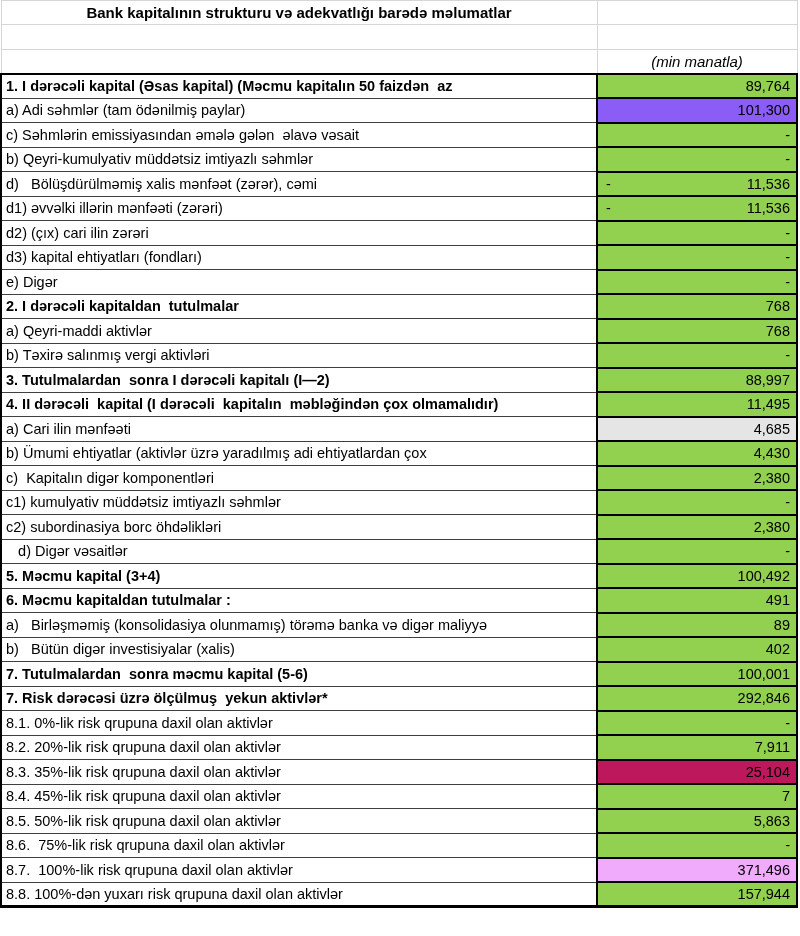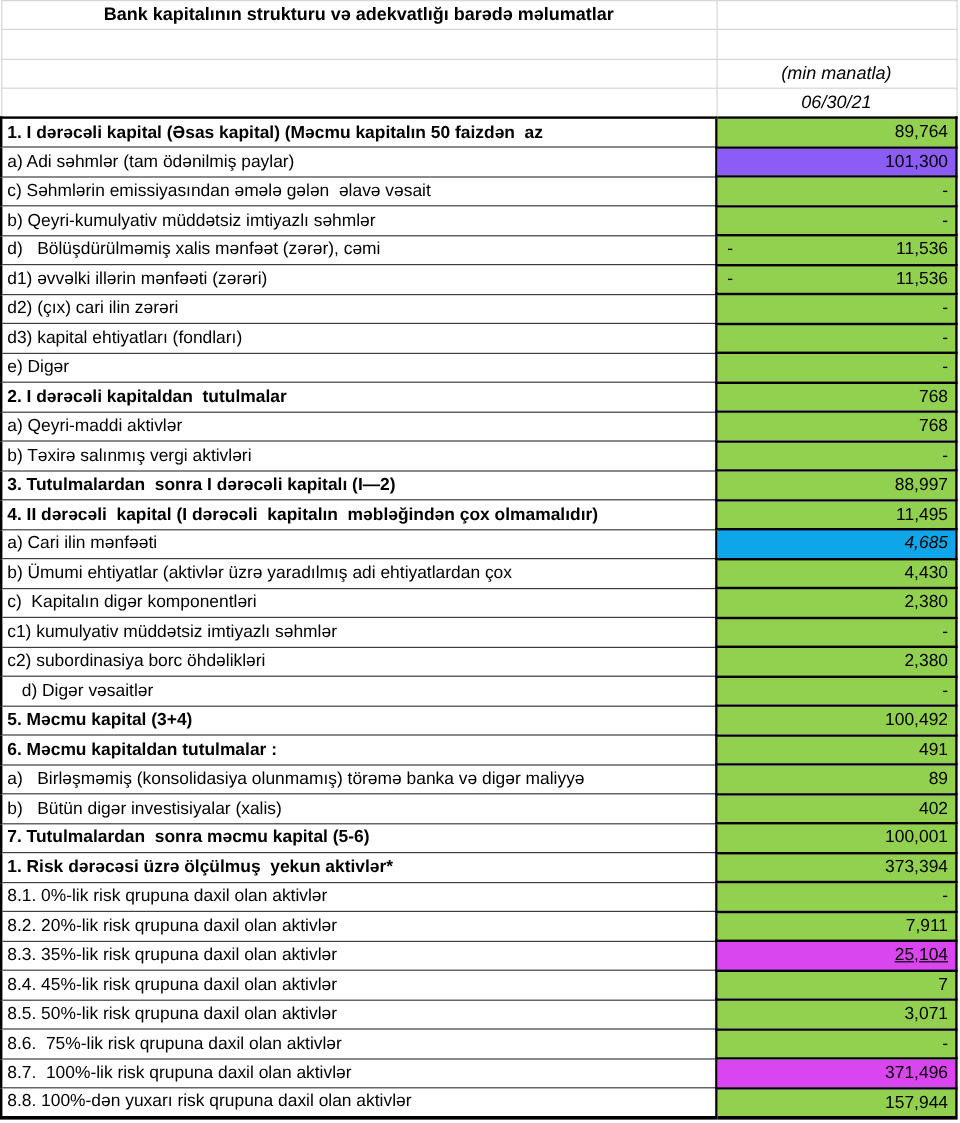--- a/index.html
+++ b/index.html
@@ -89,24 +89,20 @@
         <td></td>
       </tr>
       <tr class="hdr">
         <td></td>
         <td></td>
       </tr>
       <tr class="hdr">
         <td></td>
         <td class="note-cell">(min manatla)</td>
       </tr>
-      <tr class="hdr">
-        <td></td>
-        <td class="date-cell">06/30/21</td>
-      </tr>
     </tbody>
     <tbody id="data-rows">
         <tr class="data first">
           <td class="lbl bold">1. I dərəcəli kapital (Əsas kapital) (Məcmu kapitalın 50 faizdən  az</td>
           <td class="val" style="background: rgb(146, 208, 80);">89,764</td>
         </tr>
         <tr class="data">
           <td class="lbl">a) Adi səhmlər (tam ödənilmiş paylar)</td>
           <td class="val" style="background: #8b5cf6;">101,300</td>
         </tr>
@@ -153,21 +149,21 @@
         <tr class="data">
           <td class="lbl bold">3. Tutulmalardan  sonra I dərəcəli kapitalı (I—2)</td>
           <td class="val" style="background: rgb(146, 208, 80);">88,997</td>
         </tr>
         <tr class="data">
           <td class="lbl bold">4. II dərəcəli  kapital (I dərəcəli  kapitalın  məbləğindən çox olmamalıdır)</td>
           <td class="val" style="background: rgb(146, 208, 80);">11,495</td>
         </tr>
         <tr class="data">
           <td class="lbl">a) Cari ilin mənfəəti</td>
-          <td class="val" style="background: #0ea5e9; font-style: italic;">4,685</td>
+          <td class="val" style="background: #e5e5e5;">4,685</td>
         </tr>
         <tr class="data">
           <td class="lbl">b) Ümumi ehtiyatlar (aktivlər üzrə yaradılmış adi ehtiyatlardan çox</td>
           <td class="val" style="background: rgb(146, 208, 80);">4,430</td>
         </tr>
         <tr class="data">
           <td class="lbl">c)  Kapitalın digər komponentləri</td>
           <td class="val" style="background: rgb(146, 208, 80);">2,380</td>
         </tr>
         <tr class="data">
@@ -196,50 +192,50 @@
         </tr>
         <tr class="data">
           <td class="lbl">b)   Bütün digər investisiyalar (xalis)</td>
           <td class="val" style="background: rgb(146, 208, 80);">402</td>
         </tr>
         <tr class="data">
           <td class="lbl bold">7. Tutulmalardan  sonra məcmu kapital (5-6)</td>
           <td class="val" style="background: rgb(146, 208, 80);">100,001</td>
         </tr>
         <tr class="data">
-          <td class="lbl bold">1. Risk dərəcəsi üzrə ölçülmuş  yekun aktivlər*</td>
-          <td class="val" style="background: rgb(146, 208, 80);">373,394</td>
+          <td class="lbl bold">7. Risk dərəcəsi üzrə ölçülmuş  yekun aktivlər*</td>
+          <td class="val" style="background: rgb(146, 208, 80);">292,846</td>
         </tr>
         <tr class="data">
           <td class="lbl">8.1. 0%-lik risk qrupuna daxil olan aktivlər</td>
           <td class="val" style="background: rgb(146, 208, 80);">-</td>
         </tr>
         <tr class="data">
           <td class="lbl">8.2. 20%-lik risk qrupuna daxil olan aktivlər</td>
           <td class="val" style="background: rgb(146, 208, 80);">7,911</td>
         </tr>
         <tr class="data">
           <td class="lbl">8.3. 35%-lik risk qrupuna daxil olan aktivlər</td>
-          <td class="val" style="background: #d946ef; text-decoration: underline;">25,104</td>
+          <td class="val" style="background: #be185d;">25,104</td>
         </tr>
         <tr class="data">
           <td class="lbl">8.4. 45%-lik risk qrupuna daxil olan aktivlər</td>
           <td class="val" style="background: rgb(146, 208, 80);">7</td>
         </tr>
         <tr class="data">
           <td class="lbl">8.5. 50%-lik risk qrupuna daxil olan aktivlər</td>
-          <td class="val" style="background: rgb(146, 208, 80);">3,071</td>
+          <td class="val" style="background: rgb(146, 208, 80);">5,863</td>
         </tr>
         <tr class="data">
           <td class="lbl">8.6.  75%-lik risk qrupuna daxil olan aktivlər</td>
           <td class="val" style="background: rgb(146, 208, 80);">-</td>
         </tr>
         <tr class="data">
           <td class="lbl">8.7.  100%-lik risk qrupuna daxil olan aktivlər</td>
-          <td class="val" style="background: #d946ef; text-align: right;">371,496</td>
+          <td class="val" style="background: #f0abfc; text-align: right;">371,496</td>
         </tr>
         <tr class="data last">
           <td class="lbl">8.8. 100%-dən yuxarı risk qrupuna daxil olan aktivlər</td>
           <td class="val" style="background: rgb(146, 208, 80); text-align: right;">157,944</td>
         </tr>
       </tbody>
   </table>
 </div>
 
 </body></html>

